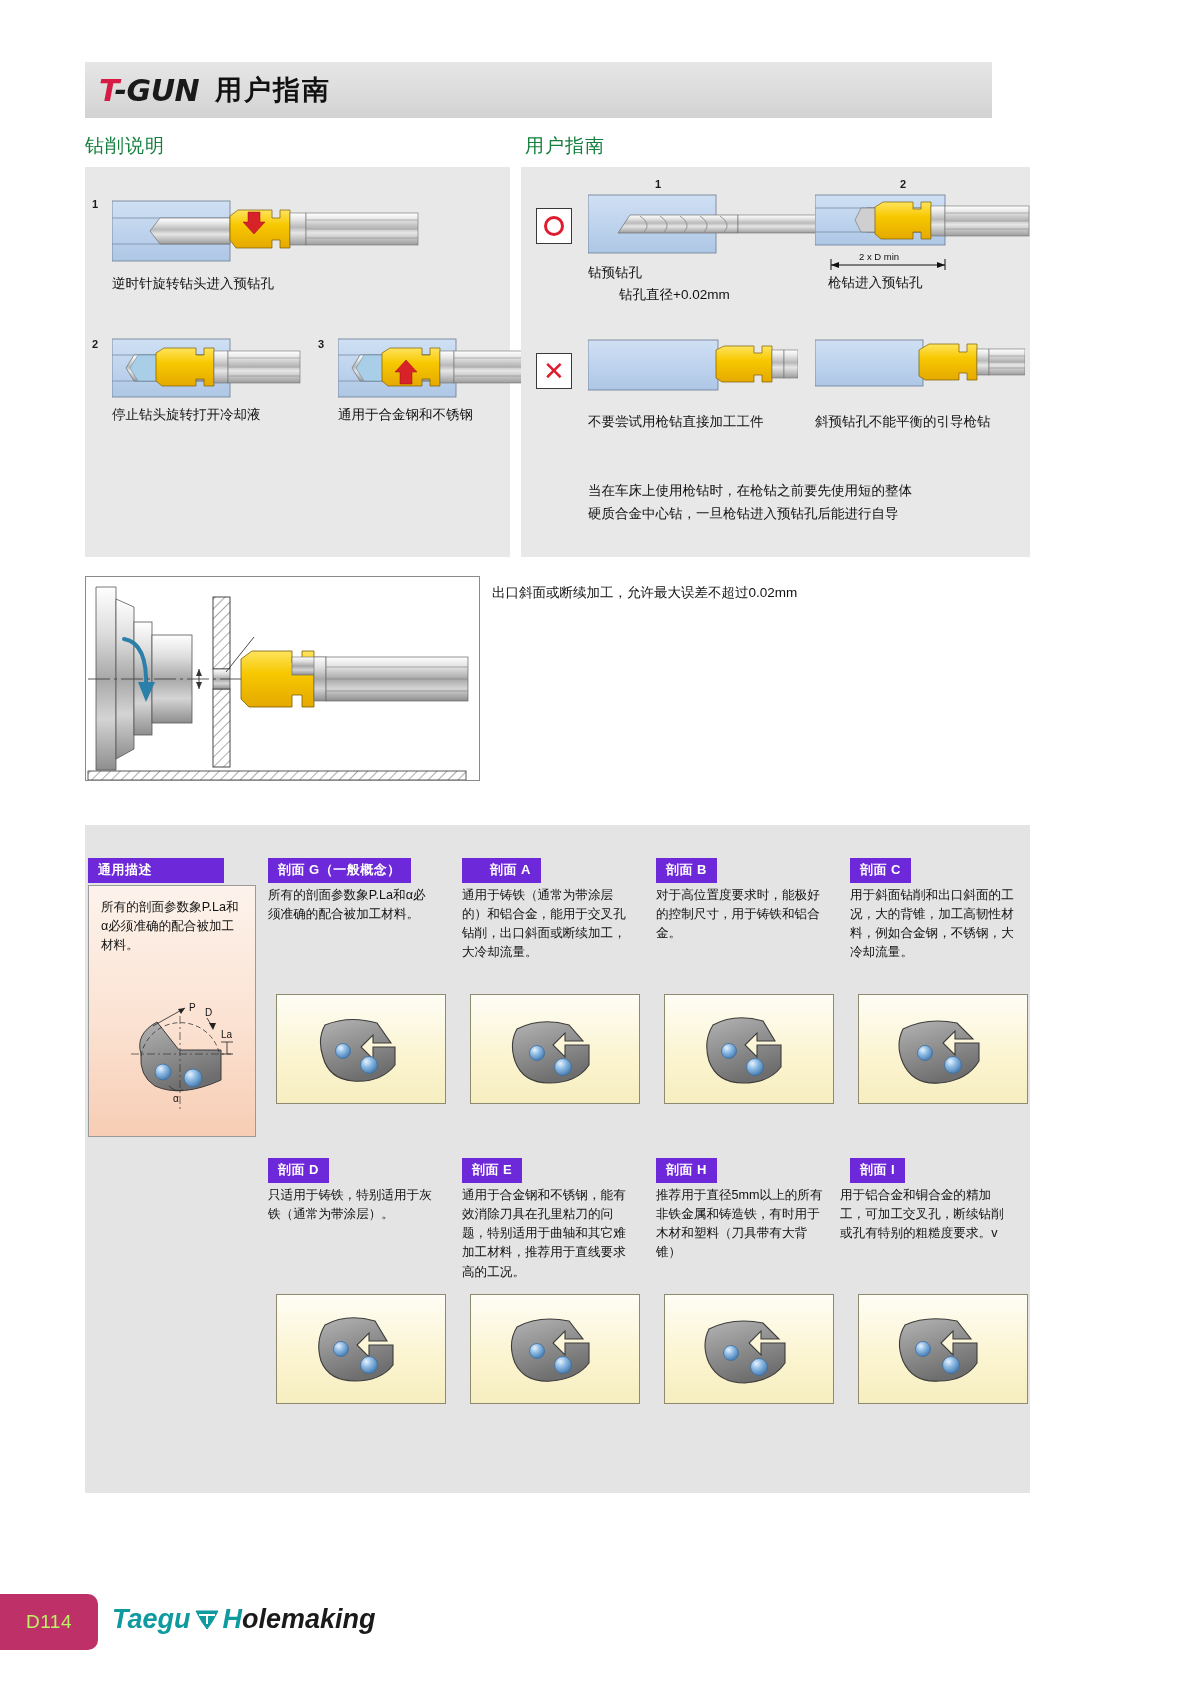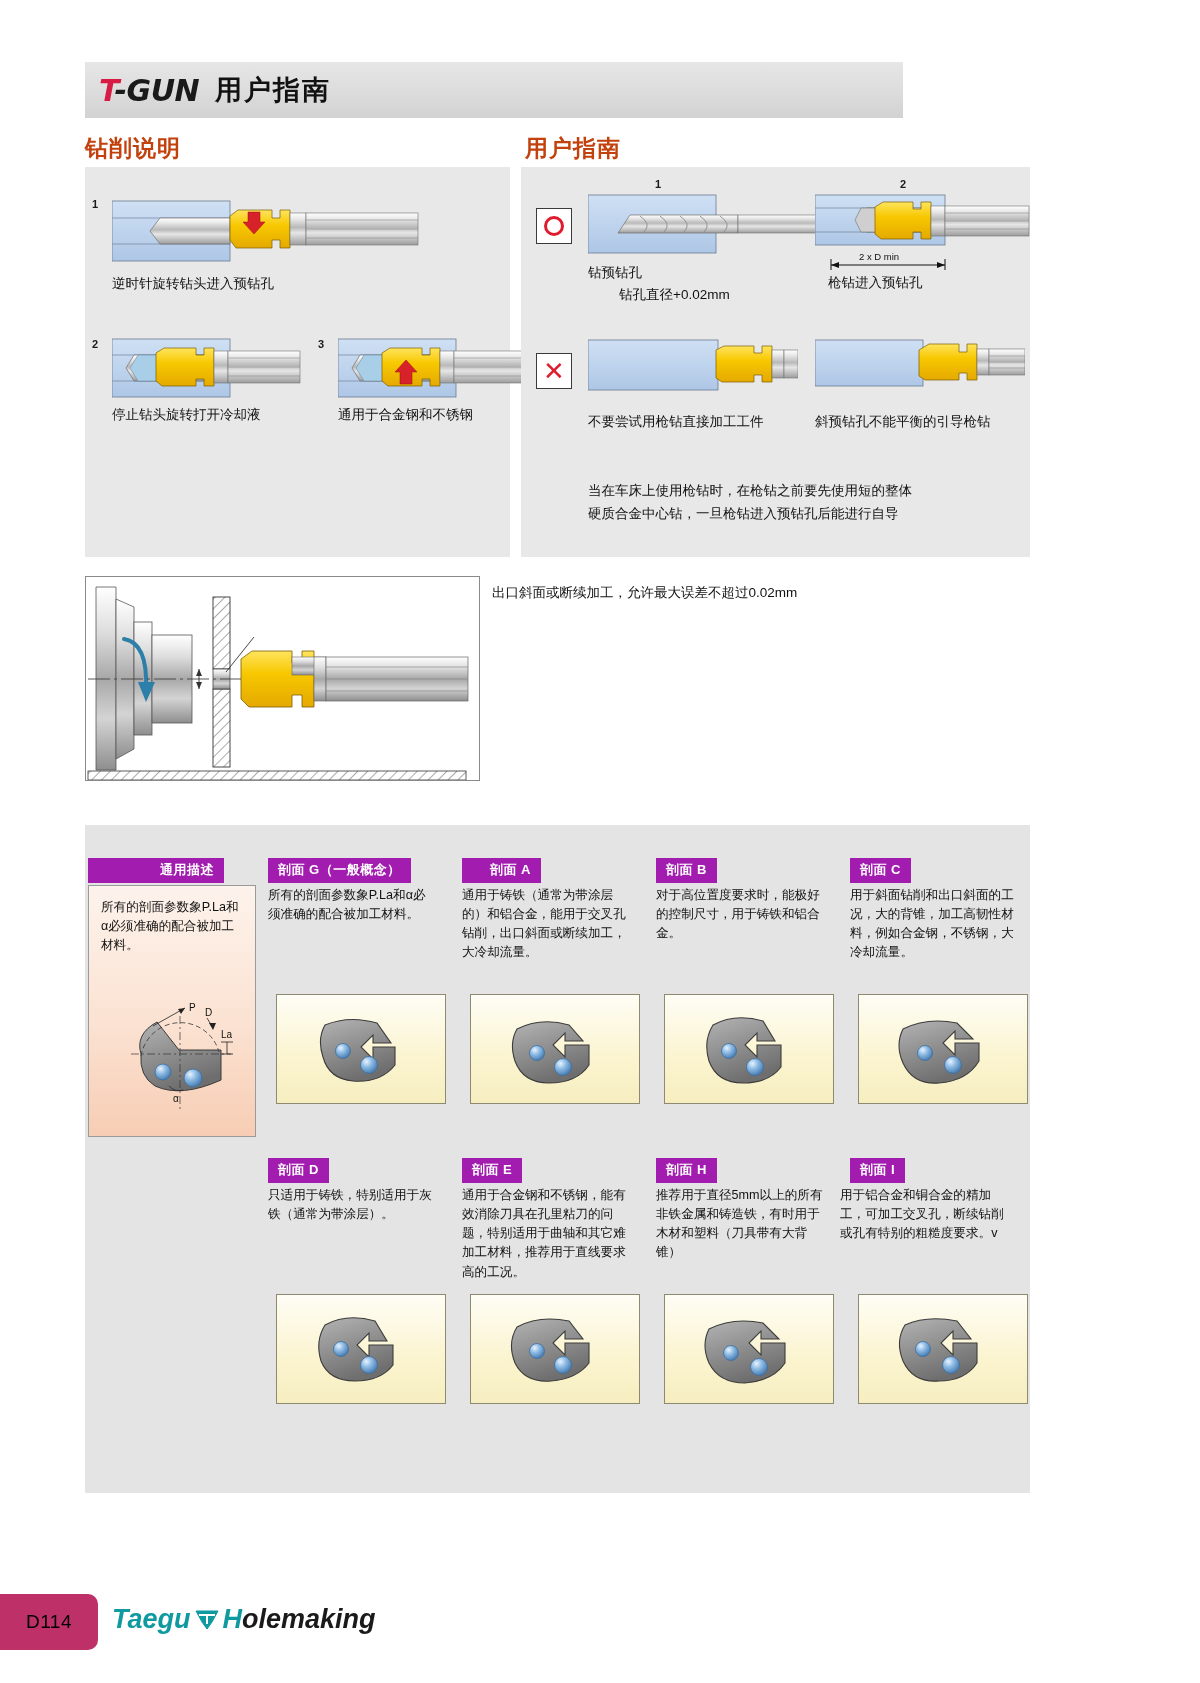--- a/index.html
+++ b/index.html
@@ -7,41 +7,41 @@
     width: 1200px; height: 1683px;
     background: #ffffff;
     font-family: "Liberation Sans", "DejaVu Sans", sans-serif;
     position: relative;
     overflow: hidden;
   }
 
   
   .header-band {
     position: absolute; left: 85px; top: 62px;
-    width: 818px; height: 56px;
+    width: 907px; height: 56px;
     background: linear-gradient(to bottom, #e6e6e6 0%, #dcdcdc 55%, #d2d2d2 100%);
     display: flex; align-items: center;
   }
   .logo-tgun {
     font-family: "DejaVu Sans", sans-serif;
     font-size: 30px; font-weight: bold; font-style: italic;
     letter-spacing: -0.5px;
     margin-left: 14px;
     color: #1a1a1a;
   }
   .logo-tgun .t { color: #d81b45; }
   .header-title {
     font-size: 27px; font-weight: bold; color: #111;
     margin-left: 16px; letter-spacing: 2px;
   }
 
   
   .sec-title {
     position: absolute;
-    font-size: 23px; font-weight: bold; color: #c2410c;
+    font-size: 19px; font-weight: normal; color: #15803d;
     letter-spacing: 1px;
   }
 
   
   .panel {
     position: absolute;
     background: #e8e8e8;
   }
 
   
@@ -72,26 +72,25 @@
   }
 
   
   .bottom-panel {
     position: absolute; left: 85px; top: 825px;
     width: 945px; height: 668px;
     background: #e4e4e4;
   }
   .col-tag {
     position: absolute;
-    background: #a21caf;
+    background: #6d28d9;
     color: #ffffff; font-weight: bold; font-size: 13px;
     padding: 3px 10px 4px 10px;
     letter-spacing: 0.5px;
     white-space: nowrap;
-    text-align: right;
   }
   .col-text {
     position: absolute;
     font-size: 12.6px; line-height: 1.52; color: #111;
     font-weight: 500;
   }
   .gen-box {
     position: absolute;
     background: linear-gradient(to bottom, #fdf3ec 0%, #fbe2d2 55%, #f7cdb4 100%);
     border: 1px solid #9a9a9a;
@@ -103,21 +102,21 @@
   }
 
   
   .footer-tab {
     position: absolute; left: 0; top: 1594px;
     width: 98px; height: 56px;
     background: #bd3068;
     border-radius: 0 10px 10px 0;
     display: flex; align-items: center; justify-content: center;
   }
-  .footer-tab span { color: #000000; font-size: 19px; letter-spacing: 0.5px; }
+  .footer-tab span { color: #bef264; font-size: 19px; letter-spacing: 0.5px; }
   .footer-logo {
     position: absolute; left: 112px; top: 1604px;
     display: flex; align-items: center;
     font-size: 27px; font-weight: bold; font-style: italic;
   }
   .fl-taegu { color: #0f9aa0; }
   .fl-hole { color: #0f9aa0; }
   .fl-making { color: #1a1a1a; }
   .fl-mark {
     display: inline-block; width: 26px; height: 24px; margin: 0 3px;

